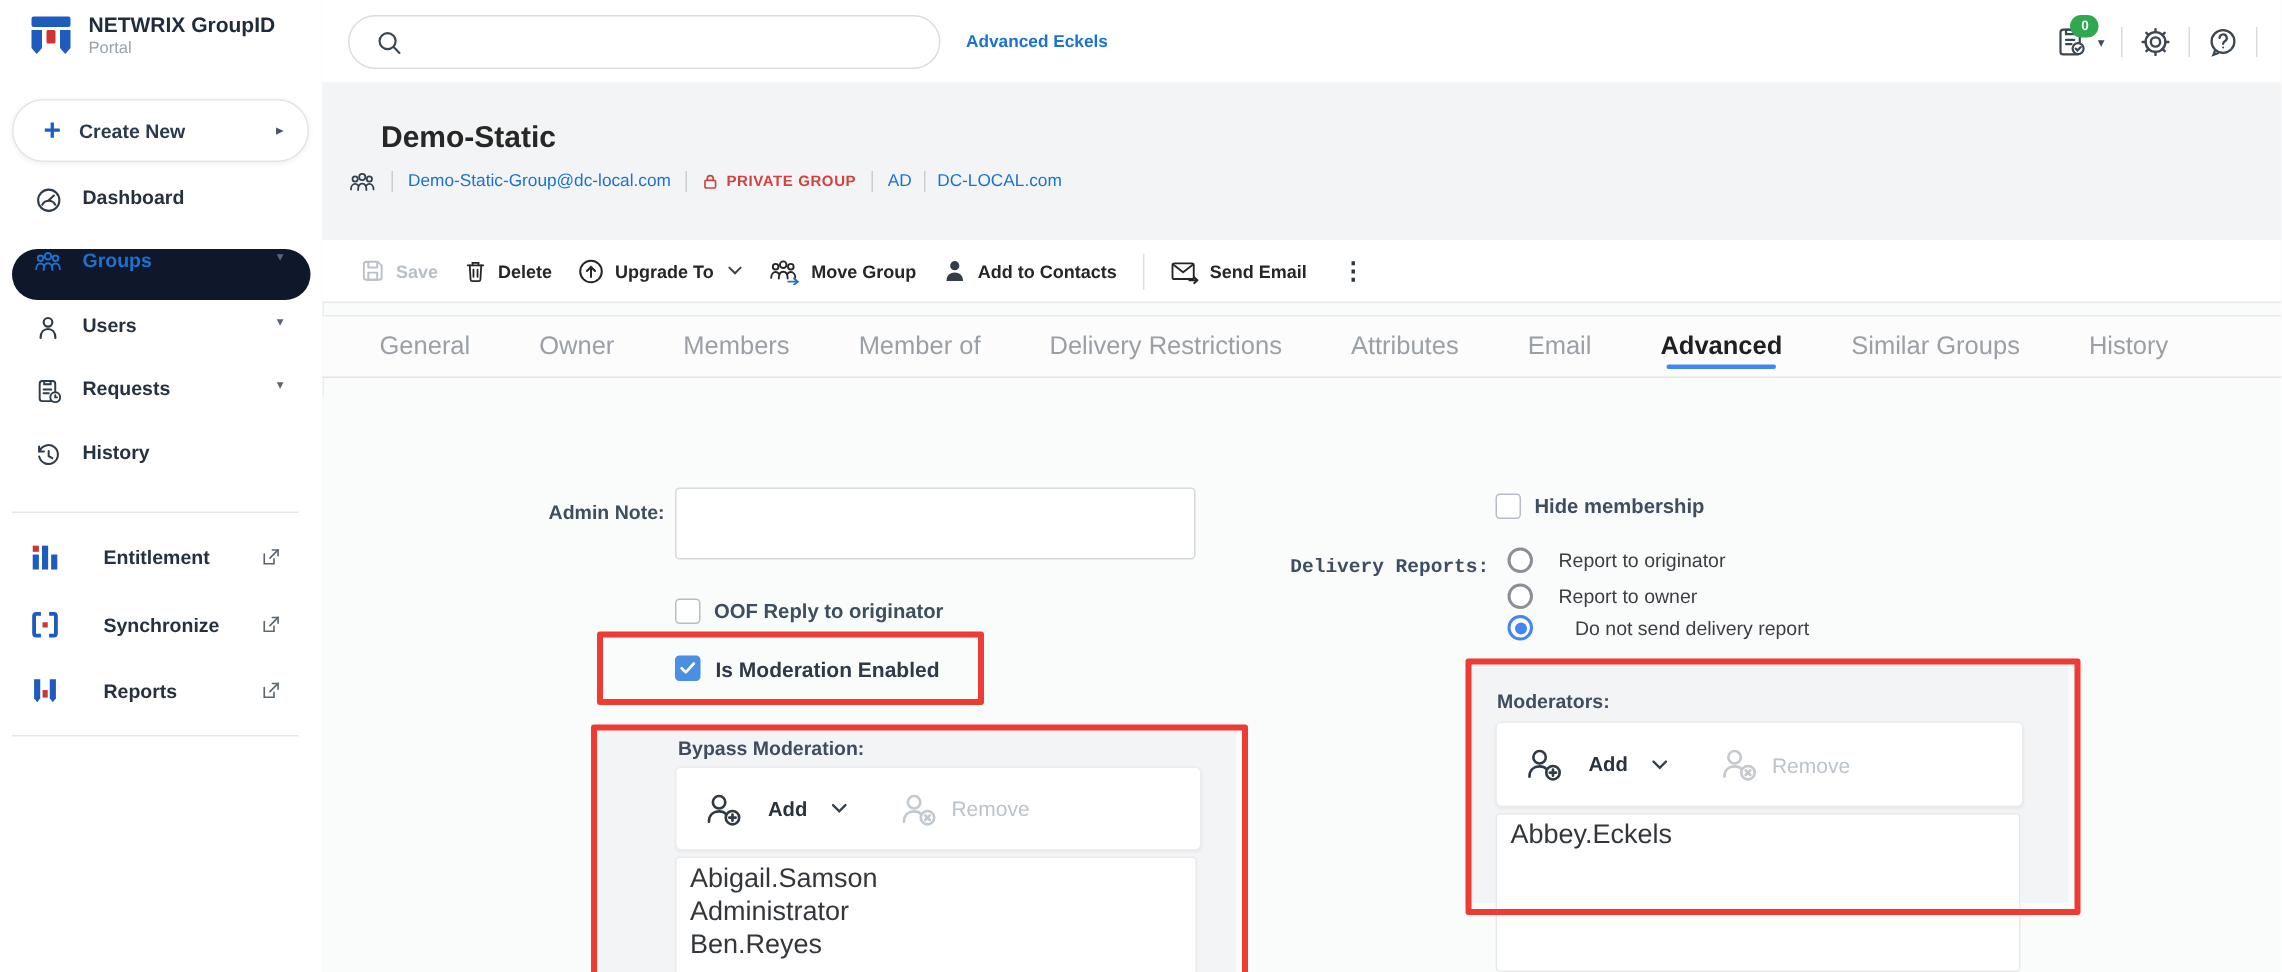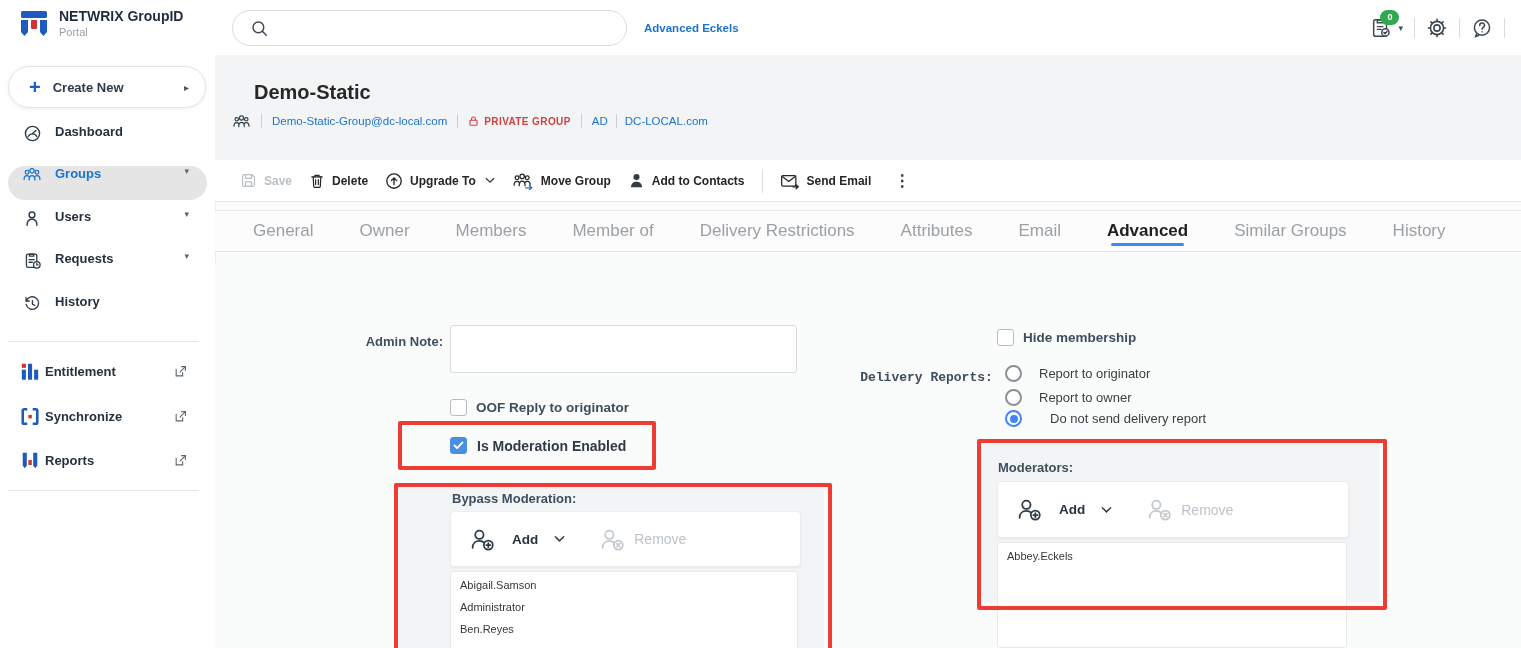--- a/index.html
+++ b/index.html
@@ -13,26 +13,26 @@
   .brand-sub{font-size:11px;color:#98a1ab;line-height:14px;}
   .create-btn{position:absolute;left:8px;top:66px;width:196px;height:40px;border:1px solid #e2e5e8;border-radius:22px;
               background:#fff;box-shadow:0 1px 4px rgba(0,0,0,.07);display:flex;align-items:center;cursor:pointer;}
   .create-btn .plus{margin-left:20px;color:#1c5fc4;font-size:20px;font-weight:bold;line-height:18px;}
   .create-btn .clabel{margin-left:12px;font-size:13px;font-weight:bold;color:#2b3a4a;}
   .create-btn .arr{position:absolute;right:16px;color:#4a5561;font-size:10px;}
   .nav-item{position:absolute;left:8px;width:199px;height:34px;display:flex;align-items:flex-start;cursor:pointer;border-radius:17px;}
   .nav-item .nicon{margin-left:14px;width:20px;display:flex;justify-content:center;color:#2e3b49;}
   .nav-item .nlabel{margin-left:13px;font-size:13px;font-weight:bold;color:#25313f;}
   .nav-item .ncaret{position:absolute;right:18px;font-size:9px;color:#5b6670;}
-  .nav-item.active{background:#e5e5e5;}
+  .nav-item.active{background:#0f172a;}
   .nav-item.active .nlabel,.nav-item.active .nicon{color:#1a73d1;}
   .sdiv{position:absolute;left:8px;width:191px;height:1px;background:#e4e7ea;}
   .ext-item{position:absolute;left:8px;width:199px;height:38px;display:flex;align-items:center;cursor:pointer;}
   .ext-item .eicon{margin-left:12px;width:22px;}
-  .ext-item .elabel{margin-left:3px;font-size:13px;font-weight:bold;color:#25313f;}
+  .ext-item .elabel{margin-left:27px;font-size:13px;font-weight:bold;color:#25313f;}
   .ext-item .elink{position:absolute;right:20px;color:#5b6670;}
   
   .topbar{position:absolute;left:215px;top:0;width:1306px;height:55px;background:#fff;}
   .search{position:absolute;left:17px;top:10px;width:393px;height:34px;border:1px solid #d9dde0;border-radius:20px;background:#fff;display:flex;align-items:center;}
   .search input{border:none;outline:none;flex:1;margin-left:12px;margin-right:14px;font-size:12px;color:#333;background:transparent;font-family:"Liberation Sans",sans-serif;}
   .search input::placeholder{font-style:italic;color:#8a949c;}
   .search .mag{margin-left:18px;color:#3c4752;}
   .adv-link{position:absolute;left:429px;top:22px;font-size:11.5px;font-weight:bold;color:#1a73d1;cursor:pointer;}
   .tb-icons{position:absolute;right:0;top:0;height:55px;display:flex;align-items:center;}
   .tb-ic{position:relative;color:#3c4752;cursor:pointer;display:flex;align-items:center;}
@@ -74,21 +74,21 @@
   .ta{position:absolute;background:#fff;border:1px solid #d6dadd;border-radius:3px;resize:none;font-family:"Liberation Sans",sans-serif;font-size:13px;color:#333;padding:6px 8px;box-sizing:border-box;outline:none;}
   .fill{position:absolute;background:#f3f4f6;}
   .redbox{position:absolute;border:4px solid #ee3b33;border-radius:2px;pointer-events:none;z-index:6;}
   .card{position:absolute;background:#fff;border:1px solid #ececed;border-radius:4px;box-shadow:0 1px 2px rgba(0,0,0,.05);z-index:2;}
   .ar-bar{display:flex;align-items:center;height:100%;}
   .add-grp{display:flex;align-items:center;gap:16px;cursor:pointer;color:#2a333d;}
   .add-grp .atxt{font-size:13.5px;font-weight:bold;}
   .rem-grp{display:flex;align-items:center;gap:8px;margin-left:34px;color:#c3c9ce;cursor:default;}
   .rem-grp .rtxt{font-size:14px;color:#bcc3c9;}
   .ulist{position:absolute;background:#fff;border:1px solid #e8e9ea;border-radius:3px;z-index:2;box-sizing:border-box;padding-top:2px;}
-  .uitem{font-size:11px;color:#33373b;line-height:22px;padding:0 9px;cursor:pointer;}
+  .uitem{font-size:18px;color:#33373b;line-height:22px;padding:0 9px;cursor:pointer;}
 </style>
 </head>
 <body>
 
 <div class="screen">
 
   <div class="sidebar">
     <div class="brand">
       <span>
         <svg width="32" height="32" viewBox="0 0 32 32">

